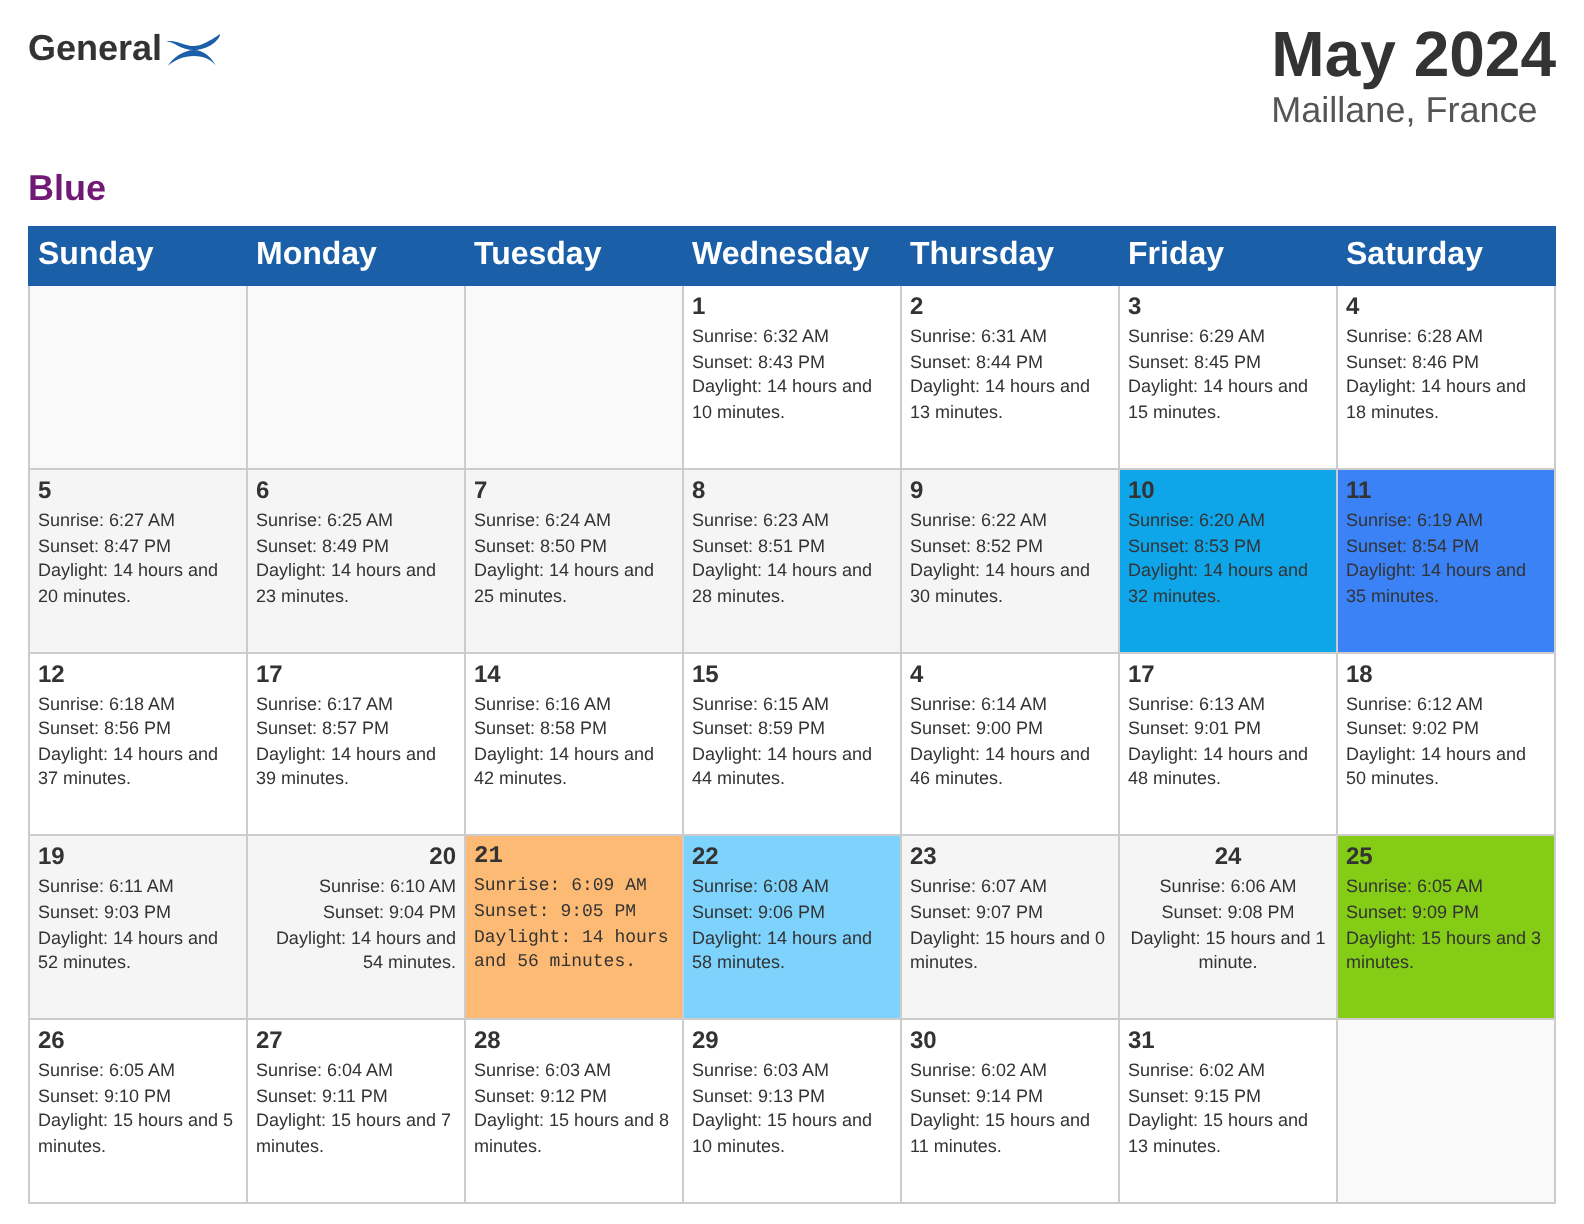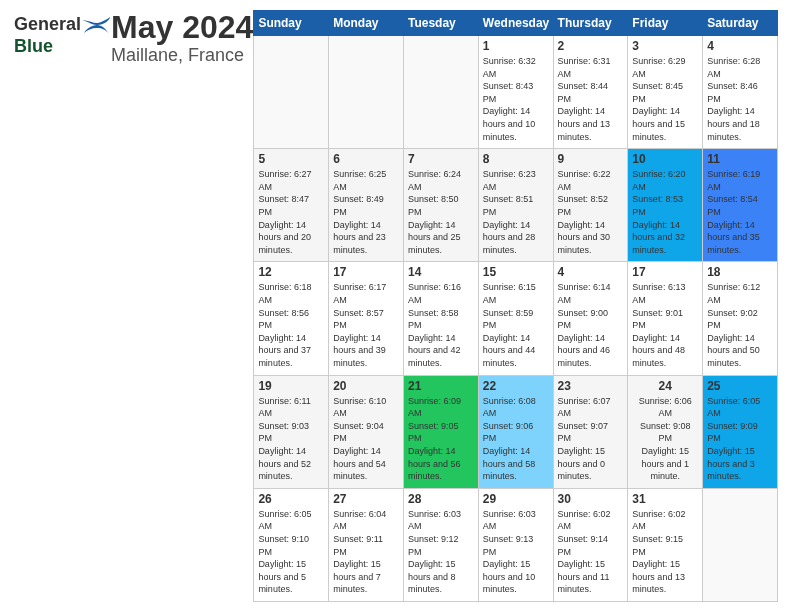--- a/index.html
+++ b/index.html
@@ -8,20 +8,21 @@
       background: #fff;
       width: 792px;
       height: 612px;
       overflow: hidden;
     }
     .page {
       width: 792px;
       height: 612px;
       padding: 10px 14px 10px 14px;
       display: flex;
+      flex-direction: column;
     }
     .header {
       display: flex;
       justify-content: space-between;
       align-items: flex-start;
       margin-bottom: 8px;
     }
     .logo {
       display: flex;
       align-items: center;
@@ -43,21 +44,21 @@
     .calendar {
       flex: 1;
       border: 1px solid #ccc;
       border-collapse: collapse;
       width: 100%;
       table-layout: fixed;
     }
     .calendar th {
       background: #1a5fa8;
       color: #fff;
-      font-size: 12px;
+      font-size: 16px;
       font-weight: bold;
       padding: 5px 4px;
       border: 1px solid #1a5fa8;
       text-align: left;
     }
     .calendar td {
       border: 1px solid #ccc;
       vertical-align: top;
       padding: 3px 4px;
       font-size: 9.5px;
@@ -89,21 +90,21 @@
 <div class="page">
   <div class="header">
     <div class="logo">
       <div>
         <div style="font-size:18px;font-weight:bold;color:#333;line-height:1.2;">
           <span style="color:#333;">General</span><span style="display:inline-block;width:28px;height:20px;margin:0 1px;vertical-align:middle;"><svg viewBox="0 0 30 20" width="30" height="20">
                 <path d="M28 2 C28 2 20 8 15 8 C10 8 4 4 1 6 C4 5 8 10 15 10 C22 10 28 5 28 2Z" fill="#1a5fa8"></path>
                 <path d="M15 10 C10 10 4 14 2 18 C5 15 10 13 15 13 C20 13 24 15 26 18 C24 14 20 10 15 10Z" fill="#1a5fa8"></path>
               </svg></span>
         </div>
-        <div style="font-size:18px;font-weight:bold;color:#14532d;line-height:1.2;">Blue</div>
+        <div style="font-size:18px;font-weight:bold;color:#701a75;line-height:1.2;margin-top:48px;">Blue</div>
       </div>
     </div>
     <div class="title-block">
       <div class="month-year">May 2024</div>
       <div class="location">Maillane, France</div>
     </div>
   </div>
 
   <table class="calendar">
     <thead>
@@ -197,41 +198,41 @@
           <td>
             <div class="day-number">18</div>
             <div class="day-info">Sunrise: 6:12 AM<br>Sunset: 9:02 PM<br>Daylight: 14 hours and 50 minutes.</div>
           </td>
         </tr>
         <tr>
           <td style="background: rgb(245, 245, 245);">
             <div class="day-number">19</div>
             <div class="day-info">Sunrise: 6:11 AM<br>Sunset: 9:03 PM<br>Daylight: 14 hours and 52 minutes.</div>
           </td>
-          <td style="background: rgb(245, 245, 245);">
+          <td style="background: rgb(245, 245, 245); text-align: right;">
             <div class="day-number">20</div>
             <div class="day-info">Sunrise: 6:10 AM<br>Sunset: 9:04 PM<br>Daylight: 14 hours and 54 minutes.</div>
           </td>
-          <td style="background: #22c55e;">
+          <td style="background: #fdba74; font-family: Liberation Mono, monospace;">
             <div class="day-number">21</div>
             <div class="day-info">Sunrise: 6:09 AM<br>Sunset: 9:05 PM<br>Daylight: 14 hours and 56 minutes.</div>
           </td>
           <td style="background: #7dd3fc;">
             <div class="day-number">22</div>
             <div class="day-info">Sunrise: 6:08 AM<br>Sunset: 9:06 PM<br>Daylight: 14 hours and 58 minutes.</div>
           </td>
           <td style="background: rgb(245, 245, 245);">
             <div class="day-number">23</div>
             <div class="day-info">Sunrise: 6:07 AM<br>Sunset: 9:07 PM<br>Daylight: 15 hours and 0 minutes.</div>
           </td>
           <td style="background: rgb(245, 245, 245); text-align: center;">
             <div class="day-number">24</div>
             <div class="day-info">Sunrise: 6:06 AM<br>Sunset: 9:08 PM<br>Daylight: 15 hours and 1 minute.</div>
           </td>
-          <td style="background: #0ea5e9; margin-top: 44px;">
+          <td style="background: #84cc16; margin-top: 44px;">
             <div class="day-number">25</div>
             <div class="day-info">Sunrise: 6:05 AM<br>Sunset: 9:09 PM<br>Daylight: 15 hours and 3 minutes.</div>
           </td>
         </tr>
         <tr>
           <td>
             <div class="day-number">26</div>
             <div class="day-info">Sunrise: 6:05 AM<br>Sunset: 9:10 PM<br>Daylight: 15 hours and 5 minutes.</div>
           </td>
           <td>

